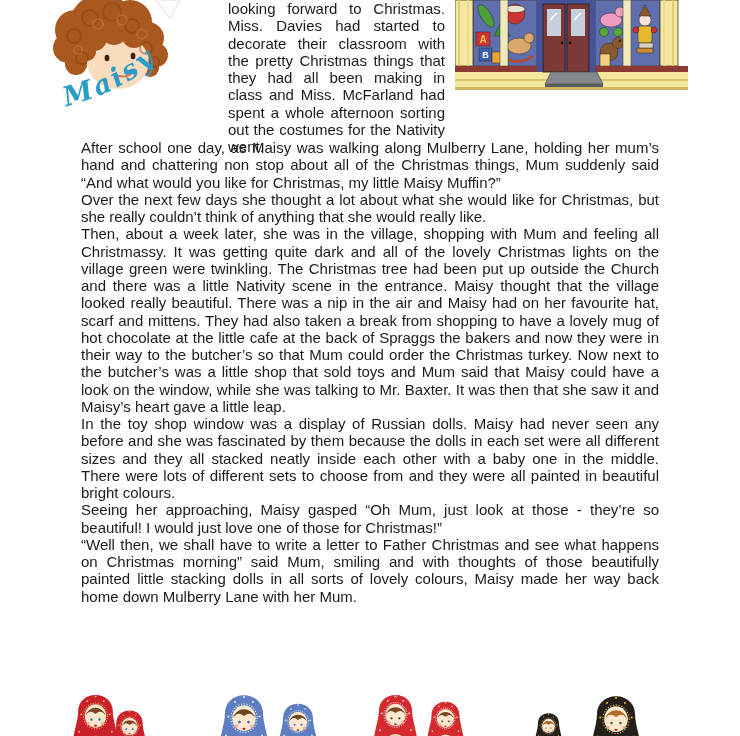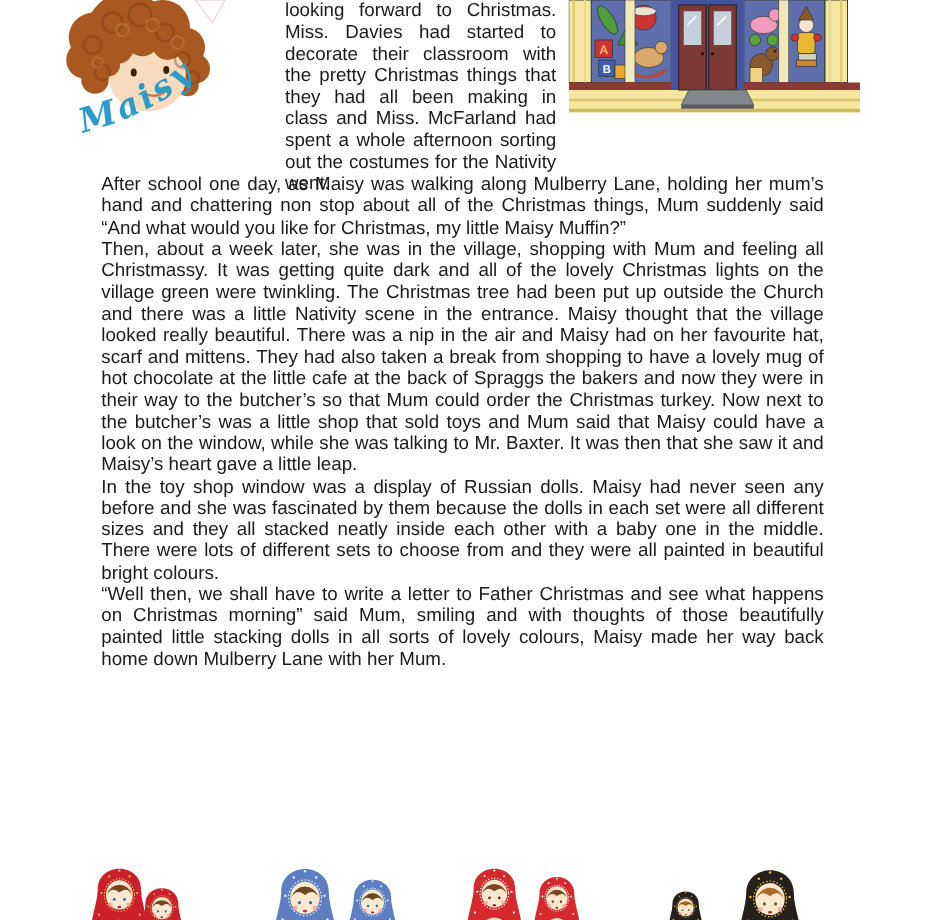--- a/index.html
+++ b/index.html
@@ -149,22 +149,24 @@
           <rect x="90" y="84" width="58" height="3" fill="#585c5e"></rect>
         </g>
       </svg>
     </div>
 
     <p class="opening">looking forward to Christmas. Miss. Davies had started to decorate their classroom with the pretty Christmas things that they had all been making in class and Miss. McFarland had spent a whole afternoon sorting out the costumes for the Nativity went.</p>
   </div>
 
   <div class="body-text">
     <p>After school one day, as Maisy was walking along Mulberry Lane, holding her mum’s hand and chattering non stop about all of the Christmas things, Mum suddenly said “And what would you like for Christmas, my little Maisy Muffin?”</p>
+    <p>Over the next few days she thought a lot about what she would like for Christmas, but she really couldn’t think of anything that she would really like.</p>
     <p>Then, about a week later, she was in the village, shopping with Mum and feeling all Christmassy. It was getting quite dark and all of the lovely Christmas lights on the village green were twinkling. The Christmas tree had been put up outside the Church and there was a little Nativity scene in the entrance. Maisy thought that the village looked really beautiful. There was a nip in the air and Maisy had on her favourite hat, scarf and mittens. They had also taken a break from shopping to have a lovely mug of hot chocolate at the little cafe at the back of Spraggs the bakers and now they were in their way to the butcher’s so that Mum could order the Christmas turkey. Now next to the butcher’s was a little shop that sold toys and Mum said that Maisy could have a look on the window, while she was talking to Mr. Baxter. It was then that she saw it and Maisy’s heart gave a little leap.</p>
     <p>In the toy shop window was a display of Russian dolls. Maisy had never seen any before and she was fascinated by them because the dolls in each set were all different sizes and they all stacked neatly inside each other with a baby one in the middle. There were lots of different sets to choose from and they were all painted in beautiful bright colours.</p>
+    <p>Seeing her approaching, Maisy gasped “Oh Mum, just look at those - they’re so beautiful! I would just love one of those for Christmas!”</p>
     <p>“Well then, we shall have to write a letter to Father Christmas and see what happens on Christmas morning” said Mum, smiling and with thoughts of those beautifully painted little stacking dolls in all sorts of lovely colours, Maisy made her way back home down Mulberry Lane with her Mum.</p>
   </div>
 
   <div class="dolls-row">
       <div class="doll" style="left: 70px; top: 1px; width: 51px; height: 82px;">
         <svg viewBox="0 0 100 160" preserveAspectRatio="xMidYMin meet">
     <path d="M50,4 C70,4 84,18 84,36 C84,58 97,84 97,124 L97,160 L3,160 L3,124 C3,84 16,58 16,36 C16,18 30,4 50,4 Z" fill="#c9202b"></path>
     <ellipse cx="50" cy="120" rx="27" ry="36" fill="#e9d7b5"></ellipse>
     <ellipse cx="50" cy="45" rx="23.5" ry="25.5" fill="none" stroke="#f2c24e" stroke-width="2" stroke-dasharray="0.5 4.5" stroke-linecap="round"></ellipse>
     <ellipse cx="50" cy="45" rx="21" ry="23" fill="#fbe8cf"></ellipse>

